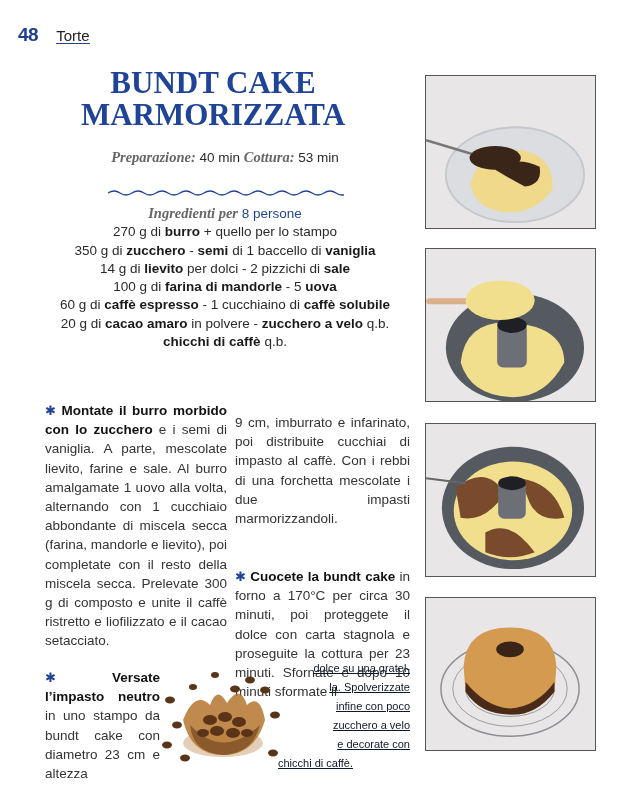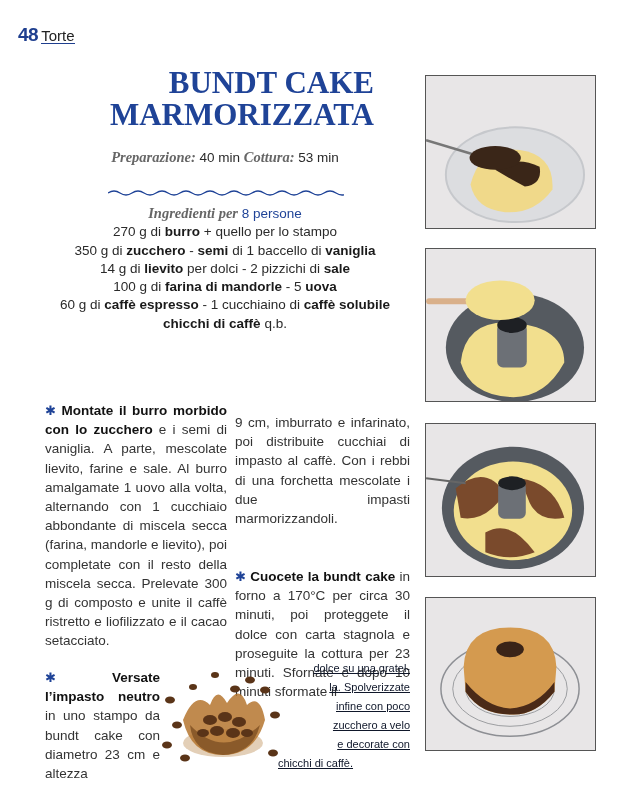--- a/index.html
+++ b/index.html
@@ -1,23 +1,23 @@
 <!DOCTYPE html>
 <html><head>
 <meta charset="utf-8">
 <style>
   * { margin:0; padding:0; box-sizing:border-box; }
   html, body { width:639px; height:800px; background:#ffffff; overflow:hidden; }
   body { position:relative; font-family:"Liberation Sans", sans-serif; color:#2a2a2a; }
 
-  .folio { position:absolute; left:18px; top:20px; display:flex; align-items:baseline; gap:3px; }
+  .folio { position:absolute; left:18px; top:20px; display:flex; align-items:baseline; gap:18px; }
   .folio-num { font-family:"Liberation Sans", sans-serif; font-weight:bold; font-size:19px; color:#1f3f8f; letter-spacing:-0.5px; }
   .folio-sec { font-size:15px; color:#222; border-bottom:1px solid #1f3f8f; line-height:15px;margin-top:8px; }
 
-  .title { position:absolute; left:84px; width:290px; top:67px; text-align:right;
+  .title { position:absolute; left:68px; width:290px; top:67px; text-align:center;
            font-family:"Liberation Serif", serif; font-weight:bold; font-size:31px; line-height:32px;
            color:#1f4397; }
 
   .meta { position:absolute; left:80px; width:290px; top:148px; text-align:center; font-size:13.5px; line-height:19px; color:#2a2a2a; }
   .meta .lbl { font-family:"Liberation Serif", serif; font-style:italic; font-weight:bold; color:#666; font-size:14.5px; }
   .wave { position:absolute; left:108px; top:189px; width:236px; height:8px; }
 
   .ingr { position:absolute; left:40px; width:370px; top:204px; text-align:center; font-size:13.5px; line-height:18.3px; color:#2a2a2a; }
   .ingr .head-lbl { font-family:"Liberation Serif", serif; font-style:italic; font-weight:bold; color:#666; font-size:14.5px; }
   .ingr .head-val { color:#1f4397; }
@@ -69,20 +69,21 @@
   <div>
     <span class="head-lbl">Ingredienti per</span>
     <span class="head-val">8 persone</span>
   </div>
   <div id="ingr-lines">
       <div><span>270 g di </span><b>burro</b><span> + quello per lo stampo</span></div>
       <div><span>350 g di </span><b>zucchero</b><span> - </span><b>semi</b><span> di 1 baccello di </span><b>vaniglia</b></div>
       <div><span>14 g di </span><b>lievito</b><span> per dolci - 2 pizzichi di </span><b>sale</b></div>
       <div><span>100 g di </span><b>farina di mandorle</b><span> - 5 </span><b>uova</b></div>
       <div><span>60 g di </span><b>caffè espresso</b><span> - 1 cucchiaino di </span><b>caffè solubile</b></div>
+      <div><span>20 g di </span><b>cacao amaro</b><span> in polvere - </span><b>zucchero a velo</b><span> q.b.</span></div>
       <div><b>chicchi di caffè</b><span> q.b.</span></div>
     </div>
 </div>
 
 <div class="col col1">
   <span class="star">✱</span>
   <b>Montate il burro morbido con lo zucchero</b><span> e i semi di vaniglia. A parte, mescolate lievito, farine e sale. Al burro amalgamate 1 uovo alla volta, alternando con 1 cucchiaio abbondante di miscela secca (farina, mandorle e lievito), poi completate con il resto della miscela secca. Prelevate 300 g di composto e unite il caffè ristretto e liofilizzato e il cacao setacciato.</span>
 </div>
 
 <div class="col col1b">

